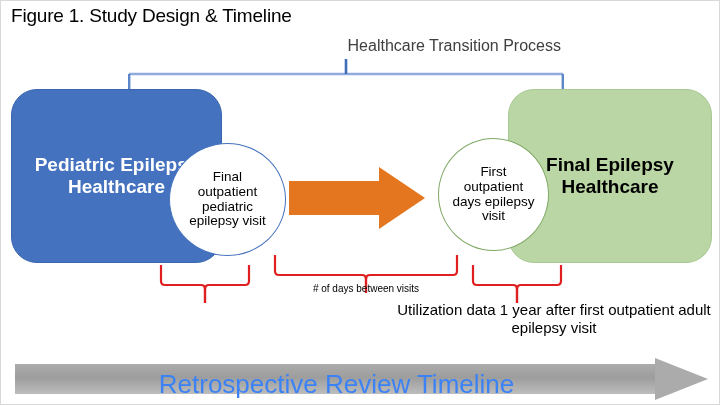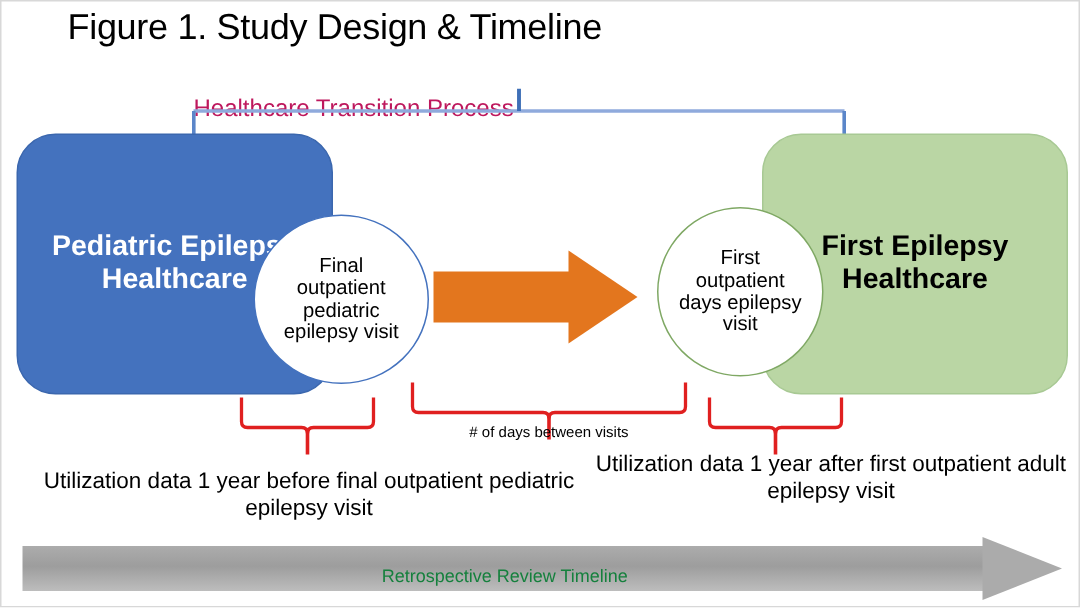--- a/index.html
+++ b/index.html
@@ -19,37 +19,35 @@
     background: #ffffff;
     border: 1px solid #d8d8d8;
     box-sizing: border-box;
   }
   .abs { position: absolute; }
 
   
   #figure-title {
     left: 10px;
     top: 4px;
-    font-size: 24px;
+    font-size: 19px;
     color: #000000;
     letter-spacing: -0.2px;
     white-space: nowrap;
-    margin-left: 34px;
   }
 
   
   #transition-label {
     left: 128px;
     top: 36px;
     width: 432px;
-    text-align: left;
+    text-align: right;
     font-size: 16px;
-    color: #be185d;
+    color: #404040;
     white-space: nowrap;
-    margin-top: 27px;
   }
   #top-bracket {
     left: 126px;
     top: 58px;
     width: 438px;
     height: 32px;
   }
 
   
   .stage-box {
@@ -210,22 +208,22 @@
   }
   #timeline-label {
     position: absolute;
     left: 0;
     top: 6px;
     width: 643px;
     height: 40px;
     display: flex;
     align-items: center;
     justify-content: center;
-    color: #15803d;
-    font-size: 12px;
+    color: #3b82f6;
+    font-size: 26px;
     z-index: 2;
   }
 </style>
 </head>
 <body>
 
 <div id="figure-root">
 
   <div class="abs" id="figure-title">Figure 1. Study Design &amp; Timeline</div>
 
@@ -236,21 +234,21 @@
     <path d="M2.2,15 L2.2,31" stroke="#5B86C9" stroke-width="2.4" fill="none"></path>
     <path d="M435.8,15 L435.8,31" stroke="#5B86C9" stroke-width="2.4" fill="none"></path>
     <path d="M219,15 L219,0" stroke="#3E6FB7" stroke-width="2.6" fill="none"></path>
   </svg>
 
   <div class="abs stage-box" id="pediatric-box">
     <span>Pediatric Epilepsy Healthcare</span>
   </div>
 
   <div class="abs stage-box" id="adult-box">
-    <span>First Epilepsy Healthcare</span>
+    <span>Final Epilepsy Healthcare</span>
   </div>
 
   <div class="abs visit-ellipse" id="final-pediatric-visit">
     <span class="ellipse-text">Final outpatient pediatric epilepsy visit</span>
   </div>
 
   <div class="abs visit-ellipse" id="first-adult-visit">
     <span class="ellipse-text">First outpatient days epilepsy visit</span>
   </div>
 
@@ -267,21 +265,20 @@
   <svg class="abs red-bracket" id="bracket-between" viewBox="0 0 186 42" preserveAspectRatio="none">
     <path d="M2,2 L2,18 Q2,22 6,22 L89,22 Q93,22 93,26 Q93,22 97,22 L180,22 Q184,22 184,18 L184,2" stroke="#E02020" stroke-width="2.2" fill="none"></path>
     <path d="M93,24 L93,40" stroke="#E02020" stroke-width="2.4" fill="none"></path>
   </svg>
 
   <svg class="abs red-bracket" id="bracket-after" viewBox="0 0 92 42" preserveAspectRatio="none">
     <path d="M2,2 L2,18 Q2,22 6,22 L42,22 Q46,22 46,26 Q46,22 50,22 L86,22 Q90,22 90,18 L90,2" stroke="#E02020" stroke-width="2.2" fill="none"></path>
     <path d="M46,24 L46,40" stroke="#E02020" stroke-width="2.4" fill="none"></path>
   </svg>
 
-  <div class="abs caption" id="caption-before">Utilization data 1 year before final outpatient pediatric epilepsy visit</div>
 
   <div class="abs caption" id="caption-between"># of days between visits</div>
 
   <div class="abs caption" id="caption-after">Utilization data 1 year after first outpatient adult epilepsy visit</div>
 
   <div class="abs" id="timeline-arrow">
     <div class="t-shaft"></div>
     <div class="t-head"></div>
     <div id="timeline-label">Retrospective Review Timeline</div>
   </div>

